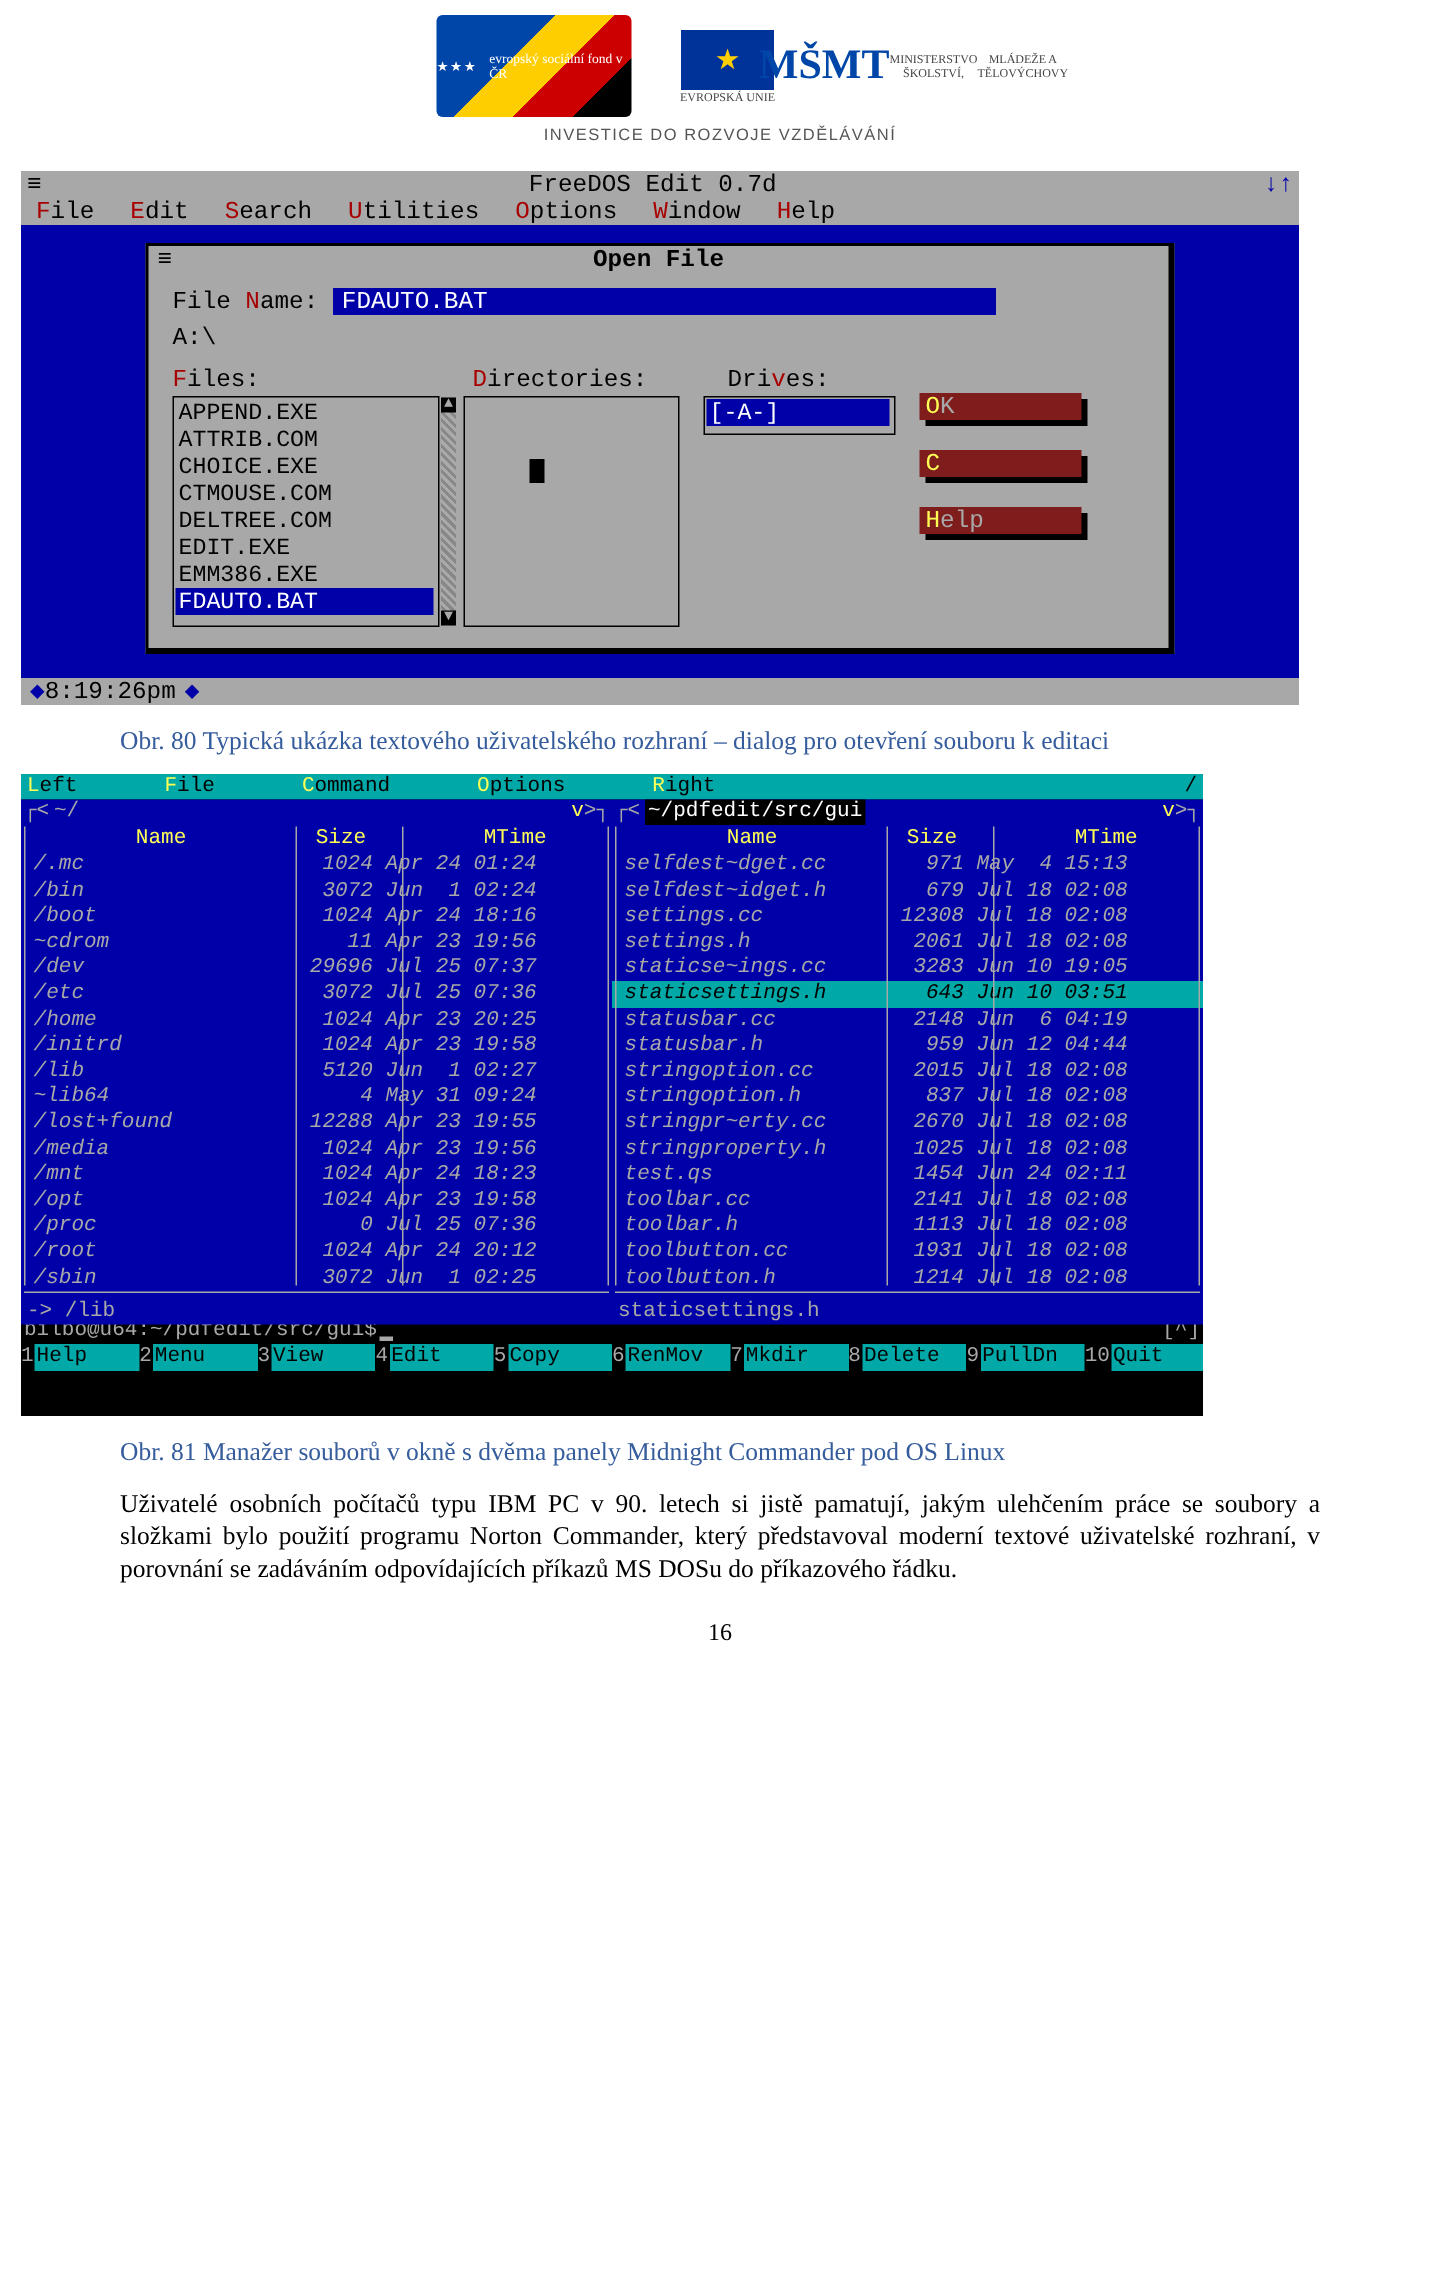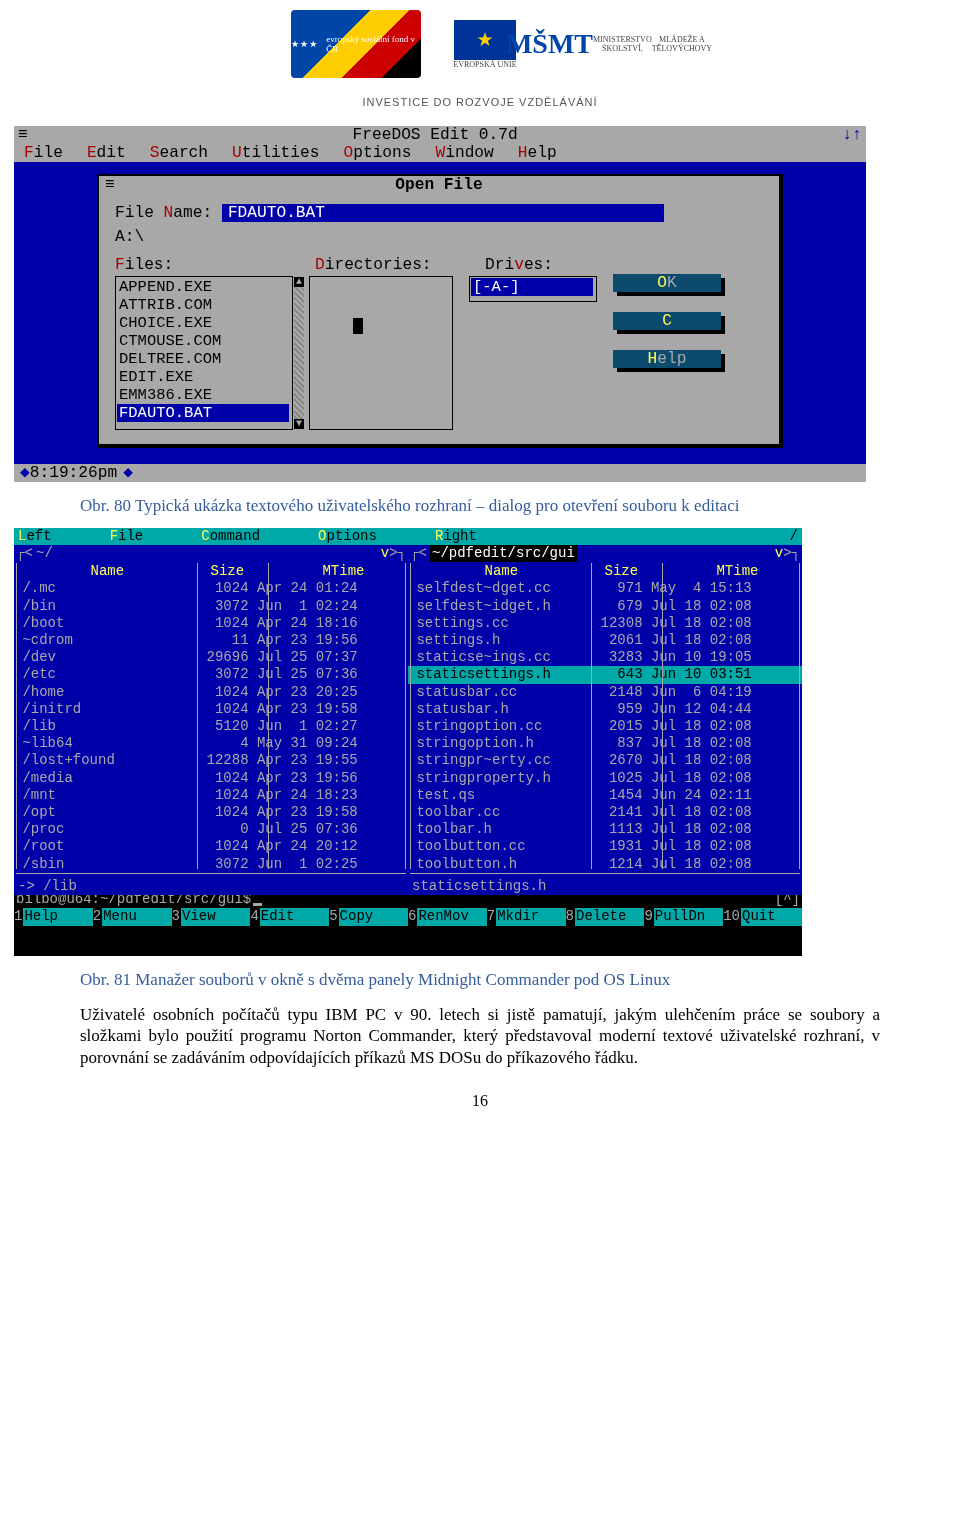--- a/index.html
+++ b/index.html
@@ -73,21 +73,21 @@
   .opvk-shape::after {
     content: ""; position: absolute; right: 3px; top: 3px; bottom: 3px;
     width: 10px; background: #d98300;
   }
   .invest-line {
     text-align: center;
     letter-spacing: 1px;
     font-family: Arial, sans-serif;
     font-size: 11px;
     color: #555;
-    margin-top: 18px;
+    margin-top: 6px;
   }
 
   
   .dos-wrap {
     margin: 18px 0 0 14px;
     width: 852px;
     font-family: "Courier New", monospace;
     font-size: 16.2px;
     line-height: 18px;
   }
@@ -162,22 +162,22 @@
     font-size: 10px; text-align: center; line-height: 10px;
   }
   .dos-box .scroll-track .arrow-up { top: 0; }
   .dos-box .scroll-track .arrow-dn { bottom: 0; }
   .dos-box.dirs { width: 136px; }
   .dos-box.drives { width: 120px; height: 22px; }
   .dos-file-row.sel { background: #0000a8; color: #fff; padding: 0 2px; margin-left: -2px; }
   .cursor-block { background: #000; display: inline-block; width: 10px; height: 16px; vertical-align: middle; }
   .dos-buttons-col { display: flex; flex-direction: column; gap: 20px; margin-top: -2px; }
   .dos-btn {
-    background: #0c4a6e; color: #a8a8a8;
-    width: 100px; padding: 0 4px; text-align: center;
+    background: #7f1d1d; color: #a8a8a8;
+    width: 100px; padding: 0 4px; text-align: left;
     box-shadow: 4px 4px 0 #000;
   }
   .dos-btn .btn-hot { color: #ff5; }
   .dos-status {
     background: #a8a8a8; color: #000;
     display: flex; padding: 0 6px;
   }
   .dos-status .left { flex: 1; }
   .dos-status .arrow { color: #0000a8; }
 
@@ -227,21 +227,21 @@
   .mc-corner-rt { position: absolute; right: 2px; color: #a8a8a8; }
   .mc-arrow { color: #ffff55; }
   .mc-head {
     display: flex; color: #ffff55; background: #0000a8;
     border-bottom: 0;
   }
   .mc-head span { text-align: center; padding-left: 25px; }
   .mc-col-name { width: 180px; }
   .mc-col-size { width: 70px; }
   .mc-col-mtime { width: 170px; }
-  .mc-rows { color: #a8a8a8; }
+  .mc-rows { color: #a8a8a8; font-style: italic; }
   .mc-row { display: flex; }
   .mc-row.sel { background: #00a8a8; color: #000; }
   .mc-row .c1 { width: 180px; white-space: pre; overflow: hidden; }
   .mc-row .c2 { width: 70px; text-align: right; white-space: pre; }
   .mc-row .c3 { width: 170px; white-space: pre; }
   .mc-sep { color: #a8a8a8; height: 4px; border-top: 1px solid #a8a8a8; margin: 0 2px; }
   .mc-bottom-path {
     color: #a8a8a8; background: #0000a8; padding: 0 4px; white-space: pre;
   }
   .mc-prompt {

